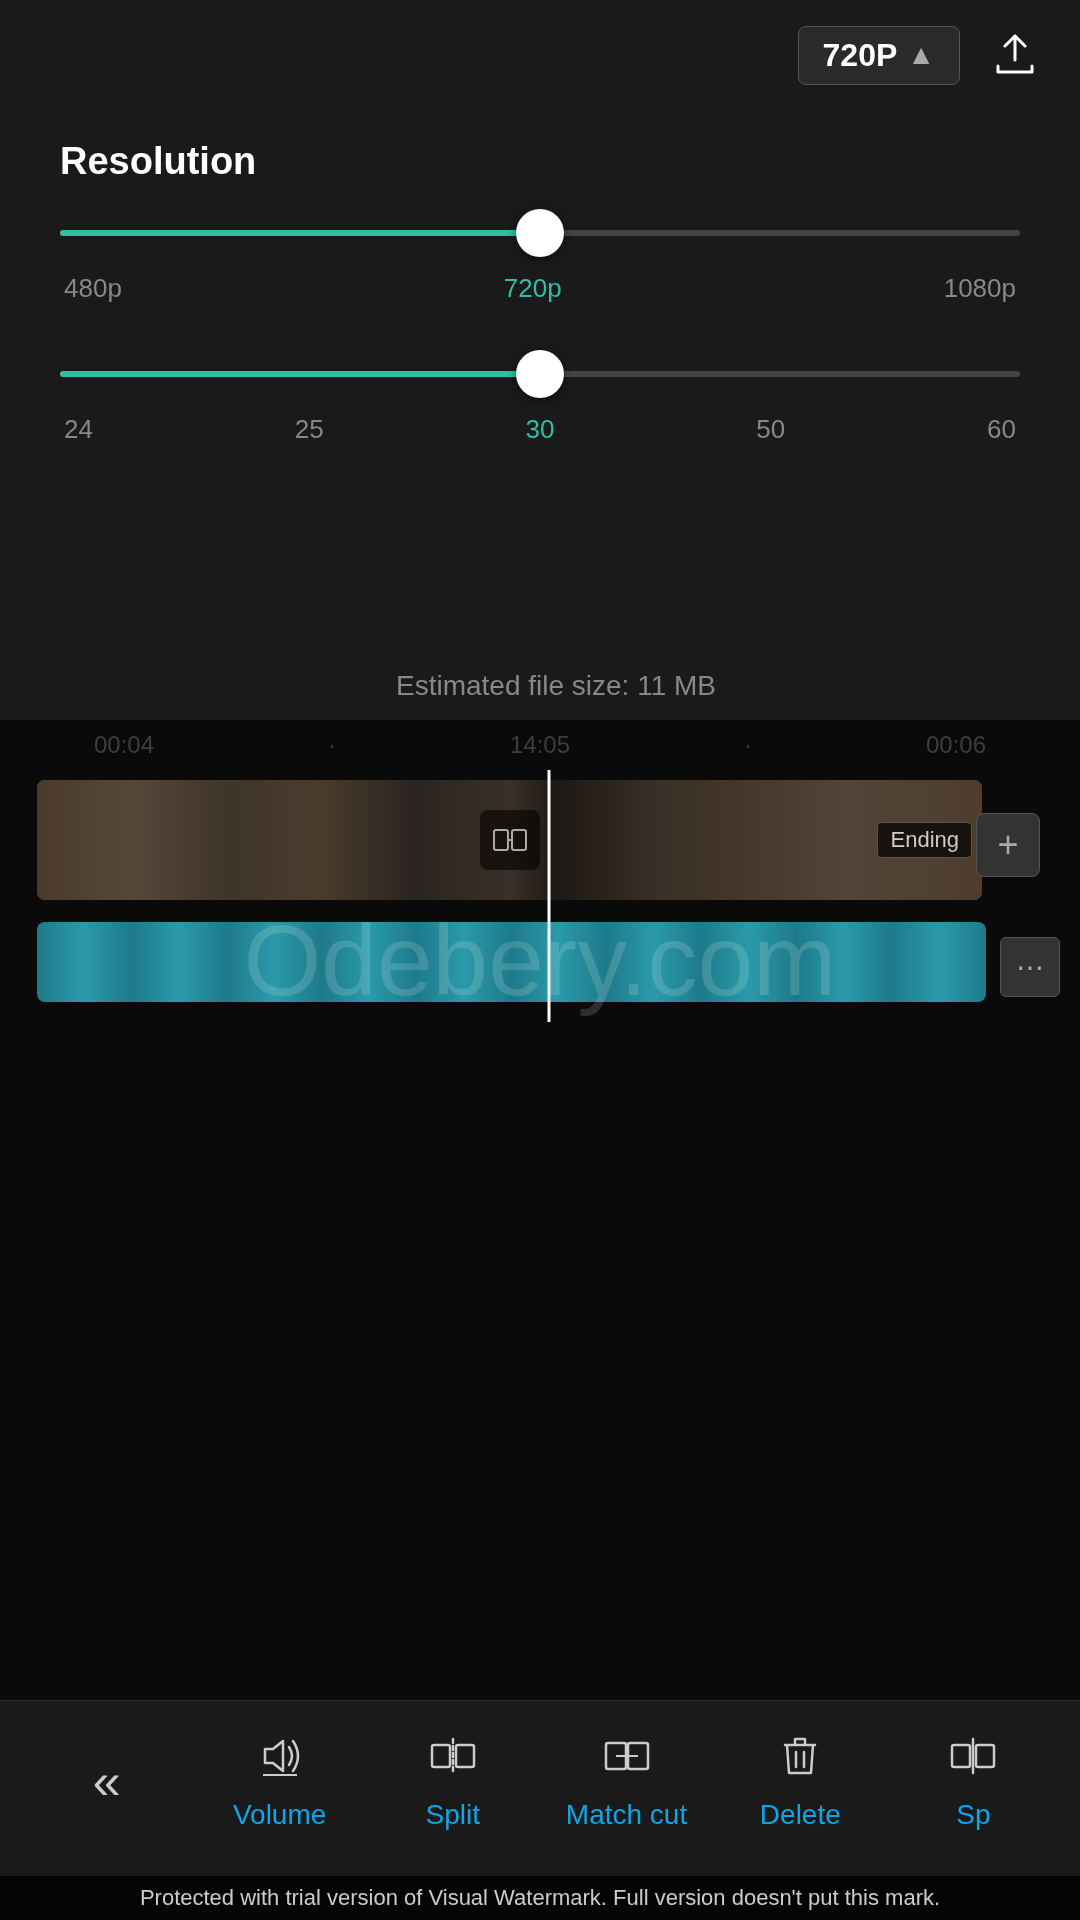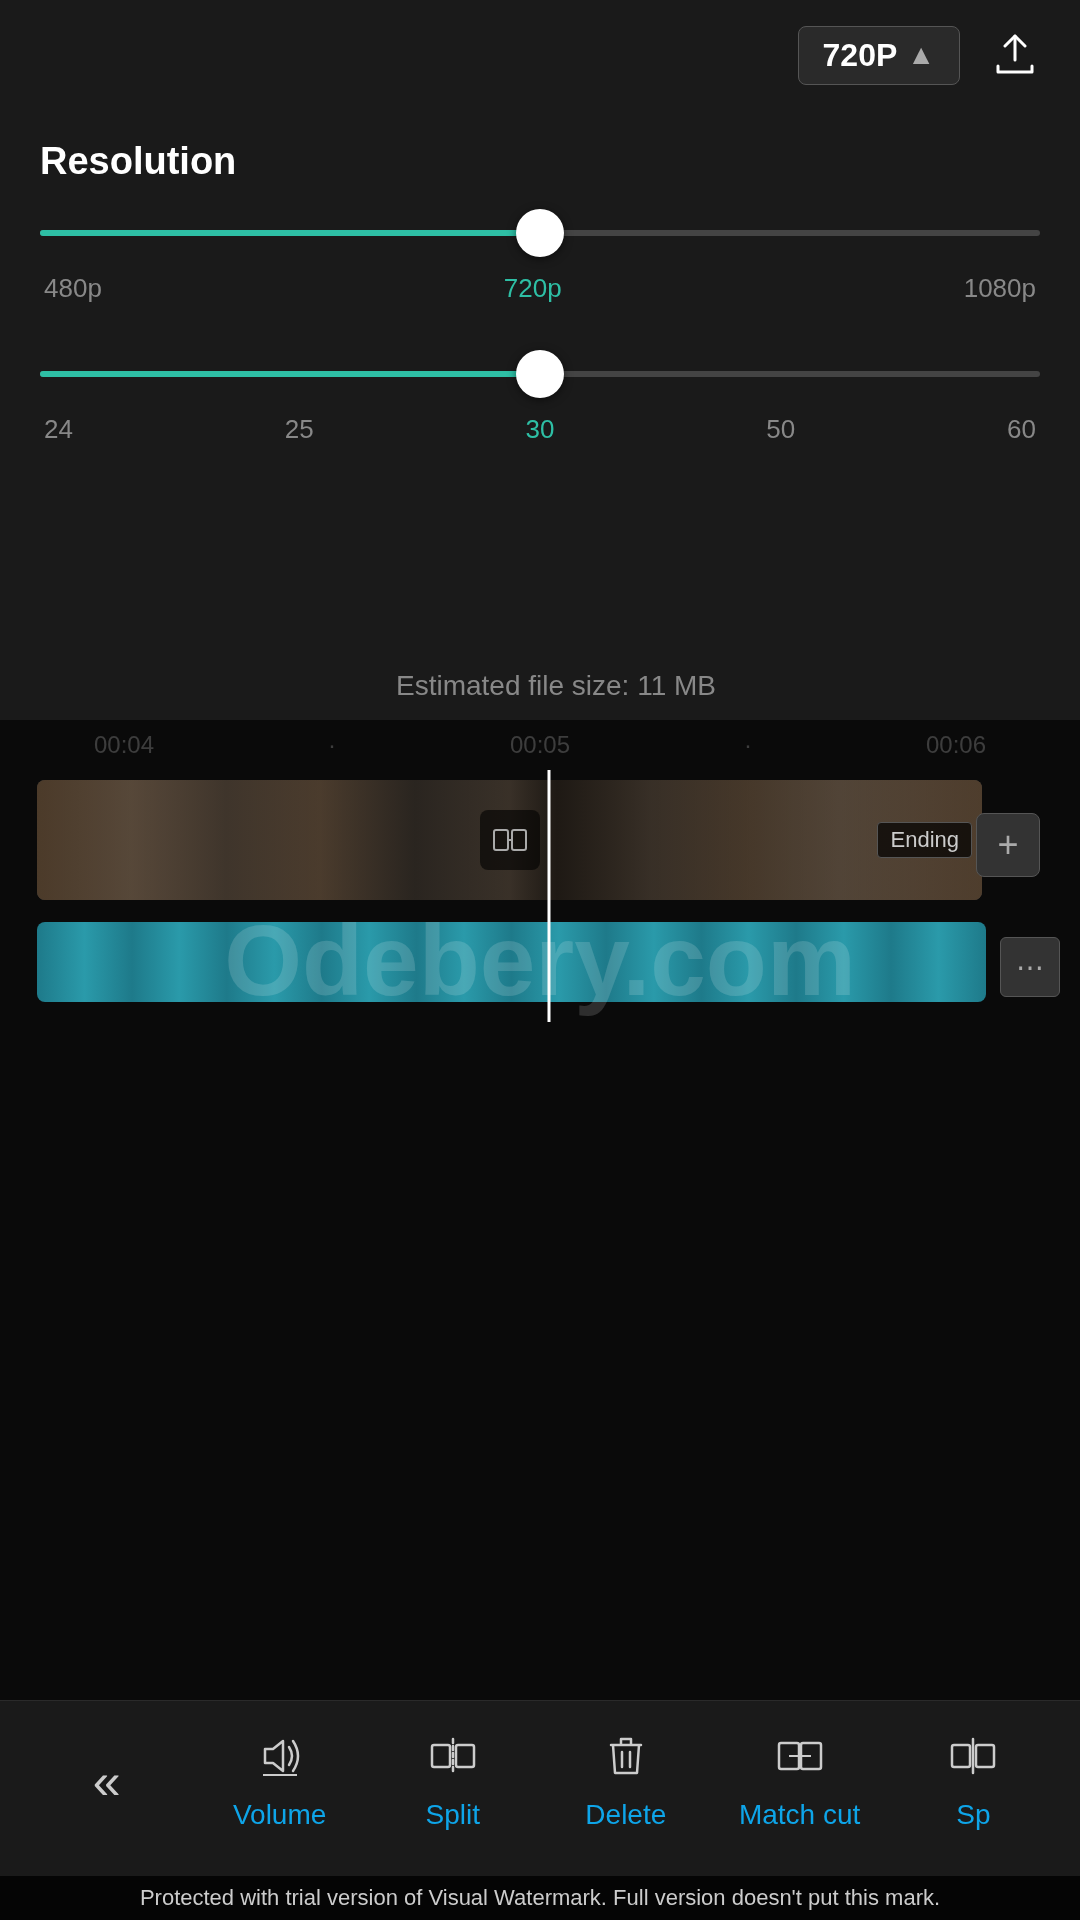--- a/index.html
+++ b/index.html
@@ -60,21 +60,21 @@
       width: 50px;
       height: 50px;
     }
 
     
     .settings-panel {
       position: absolute;
       top: 110px;
       left: 0;
       right: 0;
-      padding: 30px 40px;
+      padding: 30px 60px;
       background: #1a1a1a;
     }
 
     
     .section {
       margin-bottom: 40px;
     }
 
     .section-header {
       display: flex;
@@ -320,21 +320,21 @@
       padding: 10px 20px;
     }
 
     
     .watermark {
       position: absolute;
       top: 50%;
       left: 50%;
       transform: translate(-50%, -50%);
       font-size: 100px;
-      font-weight: 700;
+      font-weight: 400;
       color: rgba(255,255,255,0.15);
       white-space: nowrap;
       pointer-events: none;
       z-index: 20;
     }
 
     
     .protection-text {
       position: absolute;
       bottom: 0;
@@ -419,21 +419,21 @@
 <div style="position:absolute; top: 670px; left:0; right:0; text-align:center;margin-left:32px;">
   <span style="font-size:28px; color:#888;">Estimated file size: 11 MB</span>
 </div>
 
 <div class="timeline-area" style="top: 720px; bottom: 220px;">
   <div class="timeline-overlay"></div>
 
   <div class="timeline-timestamps">
     <span class="timestamp">00:04</span>
     <span class="timestamp">·</span>
-    <span class="timestamp">00:05</span>
+    <span class="timestamp">14:05</span>
     <span class="timestamp">·</span>
     <span class="timestamp">00:06</span>
   </div>
 
   <div class="timeline-tracks" style="position:relative;">
 
     <div class="playhead"></div>
 
     <div style="position:relative; margin-bottom: 12px; display:flex; align-items:center;">
       <div class="video-track" style="width: calc(100% - 100px); flex: 1;">
@@ -514,39 +514,39 @@
         <rect x="28" y="14" width="18" height="22" rx="2" stroke="#ccc" stroke-width="2.5" fill="none"></rect>
         <line x1="25" y1="8" x2="25" y2="42" stroke="#ccc" stroke-width="2.5" stroke-linecap="round" stroke-dasharray="4,3"></line>
       </svg>
     </span>
     <span class="toolbar-label">Split</span>
   </div>
 
   <div class="toolbar-item">
     <span class="toolbar-icon">
       <svg width="50" height="50" viewBox="0 0 50 50" fill="none">
+        <rect x="4" y="12" width="20" height="26" rx="2" stroke="#ccc" stroke-width="2.5" fill="none"></rect>
+        <rect x="26" y="12" width="20" height="26" rx="2" stroke="#ccc" stroke-width="2.5" fill="none"></rect>
+        <line x1="14" y1="25" x2="36" y2="25" stroke="#ccc" stroke-width="2"></line>
+      </svg>
+    </span>
+    <span class="toolbar-label">Match cut</span>
+  </div>
+
+  <div class="toolbar-item">
+    <span class="toolbar-icon">
+      <svg width="50" height="50" viewBox="0 0 50 50" fill="none">
         <path d="M10 14 L40 14" stroke="#ccc" stroke-width="2.5" stroke-linecap="round"></path>
         <path d="M20 14 L20 8 L30 8 L30 14" stroke="#ccc" stroke-width="2.5" stroke-linejoin="round" fill="none"></path>
         <path d="M12 14 L14 42 L36 42 L38 14" stroke="#ccc" stroke-width="2.5" stroke-linejoin="round" fill="none"></path>
         <line x1="21" y1="21" x2="21" y2="36" stroke="#ccc" stroke-width="2.5" stroke-linecap="round"></line>
         <line x1="29" y1="21" x2="29" y2="36" stroke="#ccc" stroke-width="2.5" stroke-linecap="round"></line>
       </svg>
     </span>
     <span class="toolbar-label">Delete</span>
-  </div>
-
-  <div class="toolbar-item">
-    <span class="toolbar-icon">
-      <svg width="50" height="50" viewBox="0 0 50 50" fill="none">
-        <rect x="4" y="12" width="20" height="26" rx="2" stroke="#ccc" stroke-width="2.5" fill="none"></rect>
-        <rect x="26" y="12" width="20" height="26" rx="2" stroke="#ccc" stroke-width="2.5" fill="none"></rect>
-        <line x1="14" y1="25" x2="36" y2="25" stroke="#ccc" stroke-width="2"></line>
-      </svg>
-    </span>
-    <span class="toolbar-label">Match cut</span>
   </div>
 
   <div class="toolbar-item">
     <span class="toolbar-icon">
       <svg width="50" height="50" viewBox="0 0 50 50" fill="none">
         <rect x="4" y="14" width="18" height="22" rx="2" stroke="#ccc" stroke-width="2.5" fill="none"></rect>
         <rect x="28" y="14" width="18" height="22" rx="2" stroke="#ccc" stroke-width="2.5" fill="none"></rect>
         <line x1="25" y1="8" x2="25" y2="42" stroke="#ccc" stroke-width="2.5" stroke-linecap="round"></line>
       </svg>
     </span>

